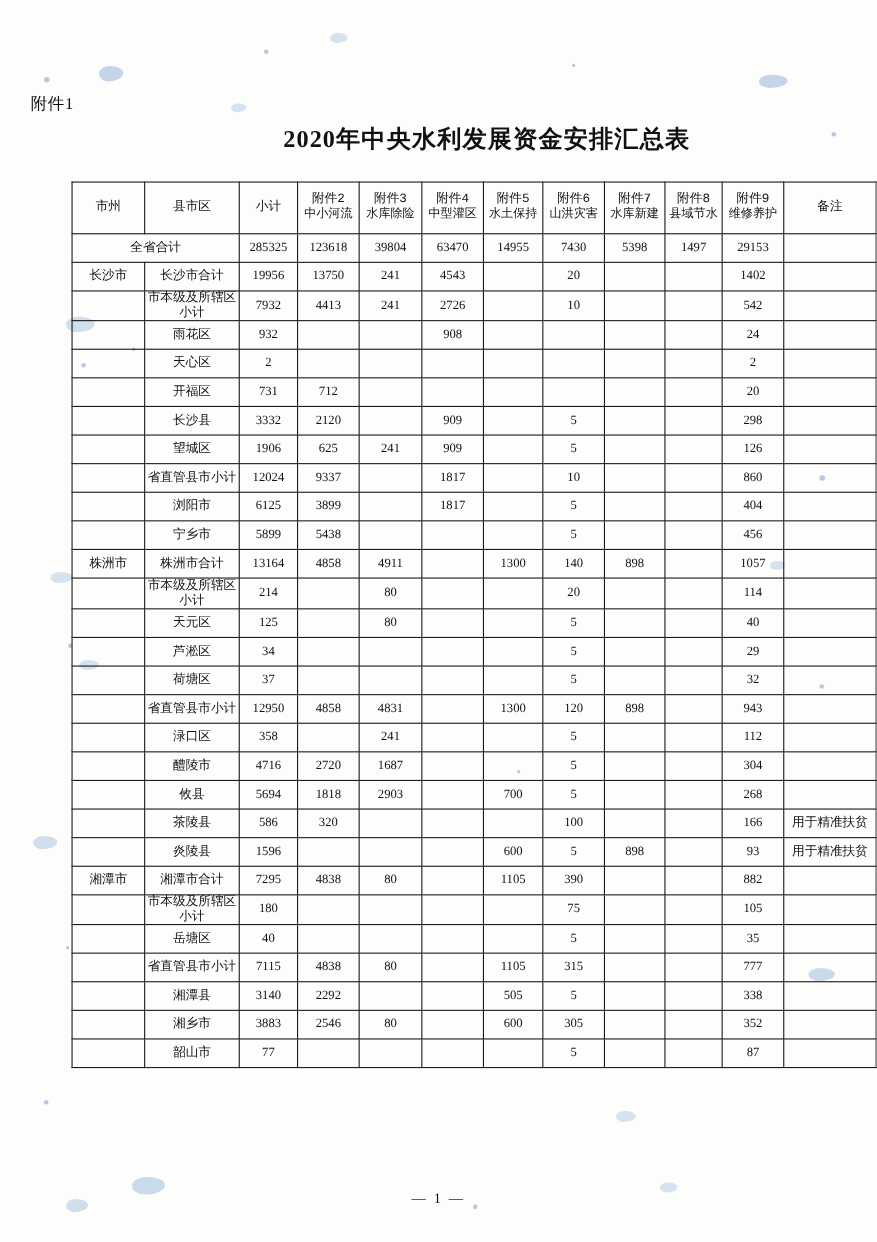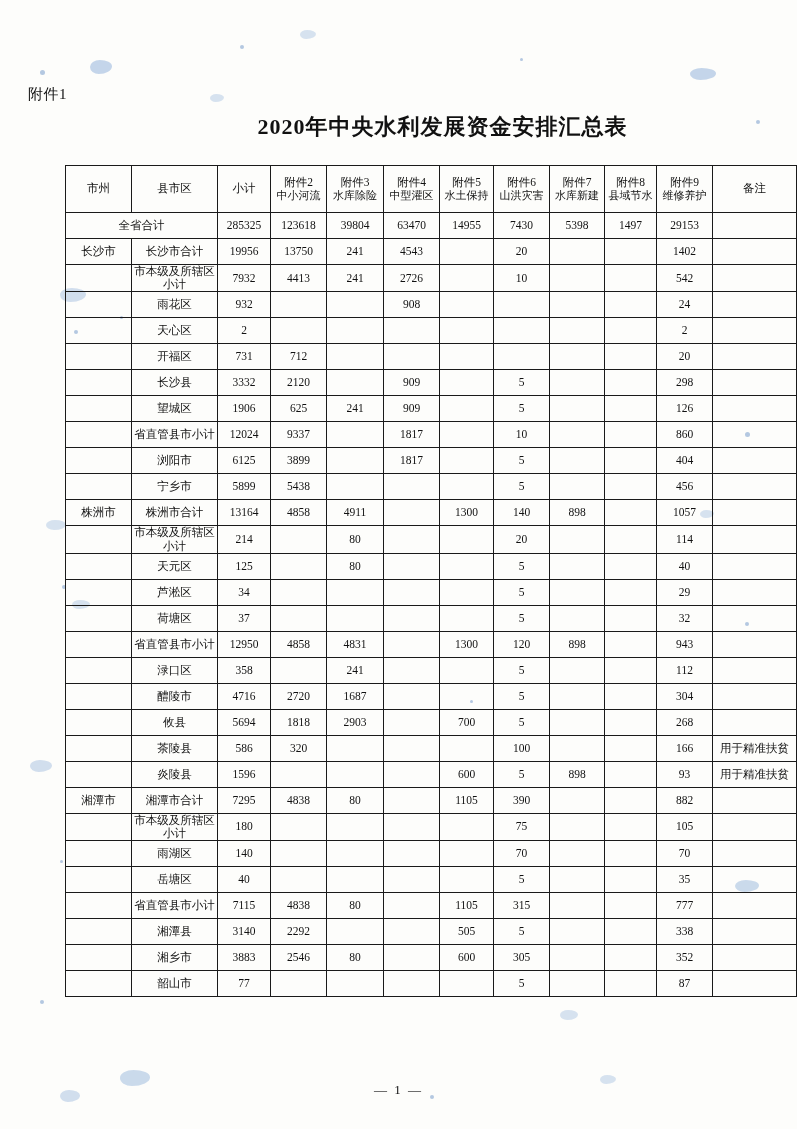--- a/index.html
+++ b/index.html
@@ -64,20 +64,21 @@
     font-family: "Liberation Serif", serif;
     font-weight: normal;
     line-height: 1.15;
   }
   table.main th {
     height: 46px;
   }
   .hdr-two {
     display: block;
     line-height: 1.25;
+    font-family: Liberation Mono, monospace;
   }
   .hdr-small {
     font-size: 11px;
   }
   .bold {
     font-weight: bold;
   }
   .group-head td {
     font-weight: bold;
   }
@@ -547,34 +548,20 @@
             <td class="bold"></td>
             <td class="bold"></td>
             <td class="bold">75</td>
             <td class="bold"></td>
             <td class="bold"></td>
             <td class="bold">105</td>
             <td class="remark-txt"></td>
           </tr>
           <tr>
             <td></td>
-            <td class="">雨湖区</td>
-            <td>140</td>
-            <td></td>
-            <td></td>
-            <td></td>
-            <td></td>
-            <td>70</td>
-            <td></td>
-            <td></td>
-            <td>70</td>
-            <td class="remark-txt"></td>
-          </tr>
-          <tr>
-            <td></td>
             <td class="">岳塘区</td>
             <td>40</td>
             <td></td>
             <td></td>
             <td></td>
             <td></td>
             <td>5</td>
             <td></td>
             <td></td>
             <td>35</td>

